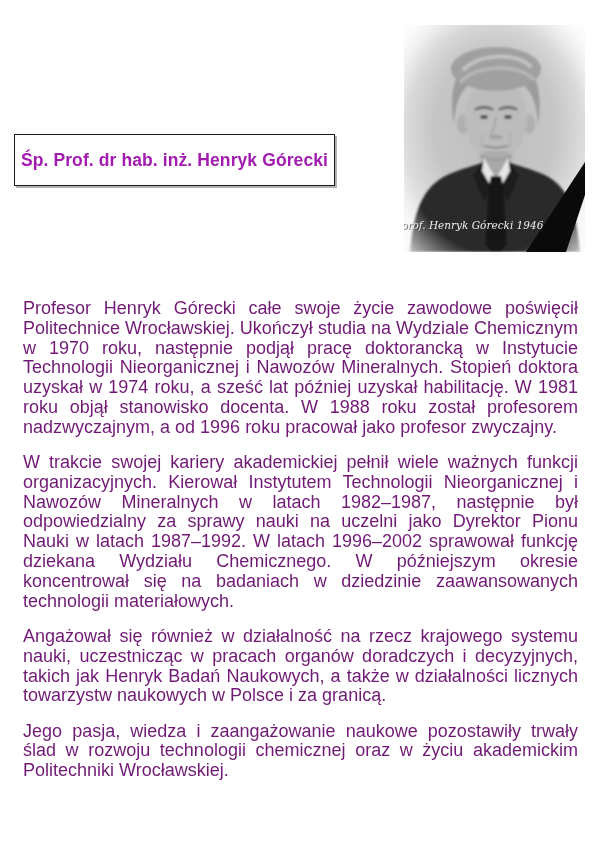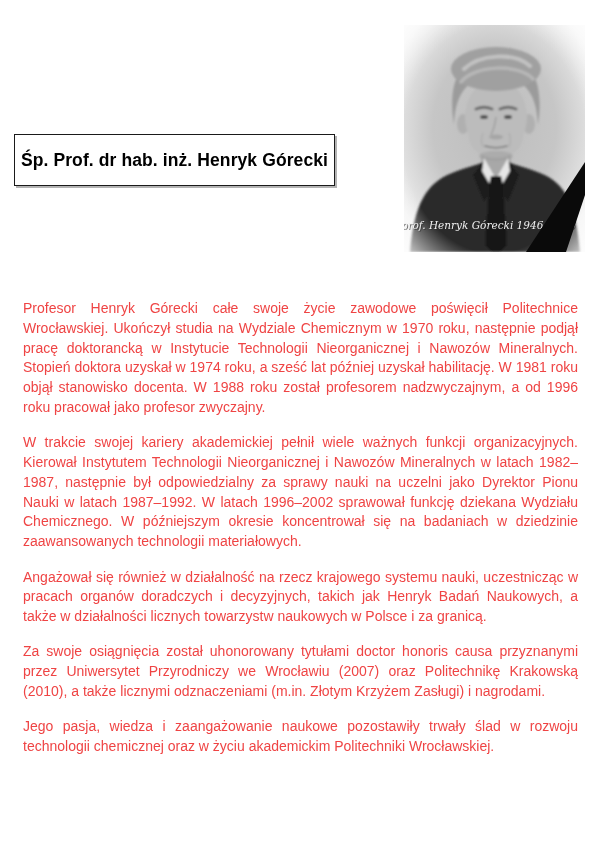--- a/index.html
+++ b/index.html
@@ -7,30 +7,30 @@
     position:relative; width:601px; height:852px; background:#ffffff;
     overflow:hidden; font-family:"Liberation Sans", sans-serif;
   }
   .title-box {
     position:absolute; left:14px; top:134px; width:321px; height:52px;
     box-sizing:border-box; border:1.5px solid #1a1a1a; background:#ffffff;
     box-shadow:2px 2px 0 #b3b3b3;
     display:flex; align-items:center; justify-content:center;
   }
   .title-box .title-text {
-    font-size:17.5px; font-weight:bold; color:#000000; white-space:nowrap;
+    font-size:17.5px; font-weight:bold; color:#a21caf; white-space:nowrap;
     letter-spacing:0.1px;
   }
   .photo {
     position:absolute; left:404px; top:25px; width:181px; height:227px;
   }
   .photo svg { display:block; }
   .content {
     position:absolute; left:23px; top:299px; width:555px;
-    color:#ef4444; font-size:14px; line-height:19.8px;
+    color:#701a75; font-size:18px; line-height:19.8px;
     text-align:justify; hyphens:none;
   }
   .content p { margin:0 0 15.5px 0; }
   .content p:last-child { margin-bottom:0; }
 </style>
 </head>
 <body>
 
 <div class="page">
 
@@ -98,17 +98,16 @@
       <text x="84" y="204" text-anchor="middle" font-family="DejaVu Serif, serif" font-style="italic" font-size="10.5" fill="#f0f0f0">prof. Henryk Górecki 1946–2026</text>
 
       <polygon points="181,137 181,170 162,227 122,227" fill="#0a0a0a"></polygon>
     </svg>
   </div>
 
   <div class="content">
     <p>Profesor Henryk Górecki całe swoje życie zawodowe poświęcił Politechnice Wrocławskiej. Ukończył studia na Wydziale Chemicznym w 1970 roku, następnie podjął pracę doktorancką w Instytucie Technologii Nieorganicznej i Nawozów Mineralnych. Stopień doktora uzyskał w 1974 roku, a sześć lat później uzyskał habilitację. W 1981 roku objął stanowisko docenta. W 1988 roku został profesorem nadzwyczajnym, a od 1996 roku pracował jako profesor zwyczajny.</p>
     <p>W trakcie swojej kariery akademickiej pełnił wiele ważnych funkcji organizacyjnych. Kierował Instytutem Technologii Nieorganicznej i Nawozów Mineralnych w latach 1982–1987, następnie był odpowiedzialny za sprawy nauki na uczelni jako Dyrektor Pionu Nauki w latach 1987–1992. W latach 1996–2002 sprawował funkcję dziekana Wydziału Chemicznego. W późniejszym okresie koncentrował się na badaniach w dziedzinie zaawansowanych technologii materiałowych.</p>
     <p>Angażował się również w działalność na rzecz krajowego systemu nauki, uczestnicząc w pracach organów doradczych i decyzyjnych, takich jak Henryk Badań Naukowych, a także w działalności licznych towarzystw naukowych w Polsce i za granicą.</p>
-    <p>Za swoje osiągnięcia został uhonorowany tytułami doctor honoris causa przyznanymi przez Uniwersytet Przyrodniczy we Wrocławiu (2007) oraz Politechnikę Krakowską (2010), a także licznymi odznaczeniami (m.in. Złotym Krzyżem Zasługi) i nagrodami.</p>
     <p>Jego pasja, wiedza i zaangażowanie naukowe pozostawiły trwały ślad w rozwoju technologii chemicznej oraz w życiu akademickim Politechniki Wrocławskiej.</p>
   </div>
 
 </div>
 
 </body></html>

